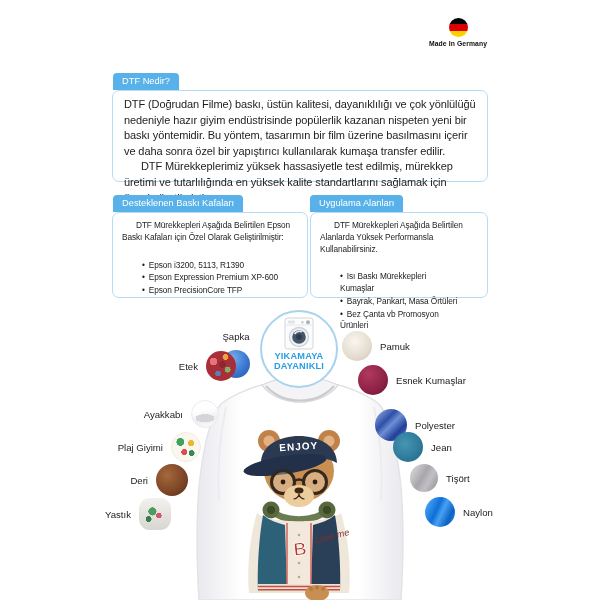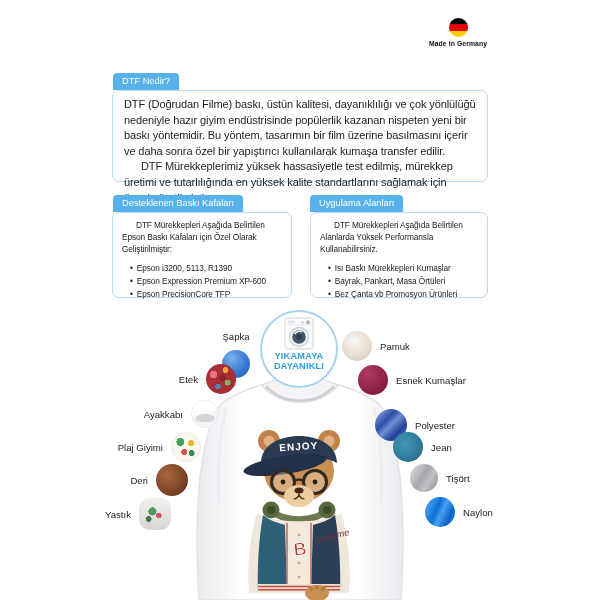--- a/index.html
+++ b/index.html
@@ -22,46 +22,46 @@
   .tab-left{left:113px;top:195px;}
   .tab-right{left:310px;top:195px;}
 
   .info-box{position:absolute;background:#fff;border:1.5px solid #b5dcf4;border-radius:7px;
             box-sizing:border-box;}
   .main-box{left:112px;top:90px;width:376px;height:92px;padding:6px 11px;
             font-size:11px;line-height:1.42;letter-spacing:-0.1px;}
   .main-box p{margin:0;}
   .main-box .p2{text-indent:17px;}
 
-  .left-box{left:112px;top:212px;width:180px;height:86px;}
+  .left-box{left:112px;top:212px;width:196px;height:86px;}
   .right-box{left:310px;top:212px;width:178px;height:86px;}
   .left-box,.right-box{padding:7px 9px;font-size:8.3px;line-height:1.42;letter-spacing:-0.1px;}
   .info-box .intro{margin:0 0 8px 0;text-indent:14px;}
-  .info-box ul{margin:4px;padding:0 0 0 4px;list-style:none;}
+  .info-box ul{margin:16px;padding:0 0 0 4px;list-style:none;}
   .info-box li{margin:0 0 1px 0;}
   .info-box li::before{content:"•";margin-right:4px;}
 
   
   .wash-badge{position:absolute;left:260px;top:310px;width:78px;height:78px;border-radius:50%;
               background:#fff;border:2px solid #a7d3ee;box-sizing:border-box;z-index:4;
               display:flex;flex-direction:column;align-items:center;padding-top:5px;}
   .wash-text{margin-top:1px;text-align:center;font-size:9.2px;font-weight:bold;color:#2b9de2;
              line-height:1.1;letter-spacing:.2px;}
   .wash-text span{display:block;}
 
   
   .tshirt{position:absolute;left:191px;top:377px;z-index:1;}
 
   
   .d-item{position:absolute;display:flex;align-items:center;gap:8px;z-index:3;}
   .d-label{font-size:9.6px;font-weight:500;color:#1c1c1e;white-space:nowrap;}
   .swatch{border-radius:50%;flex:0 0 auto;}
 
   .l1{top:331px;right:350px;flex-direction:column;} .l1 .swatch{width:28px;height:28px;}
-  .l2{top:364px;right:364px;} .l2 .swatch{width:30px;height:30px;}
+  .l2{top:351px;right:364px;} .l2 .swatch{width:30px;height:30px;}
   .l3{top:400px;right:381px;} .l3 .swatch{width:28px;height:28px;}
   .l4{top:432px;right:399px;} .l4 .swatch{width:30px;height:30px;}
   .l5{top:464px;right:412px;} .l5 .swatch{width:32px;height:32px;}
   .l6{top:498px;right:429px;} .l6 .swatch{width:32px;height:32px;border-radius:34%;}
 
   .r1{top:331px;left:342px;} .r1 .swatch{width:30px;height:30px;}
   .r2{top:365px;left:358px;} .r2 .swatch{width:30px;height:30px;}
   .r3{top:409px;left:375px;} .r3 .swatch{width:32px;height:32px;}
   .r4{top:432px;left:393px;} .r4 .swatch{width:30px;height:30px;}
   .r5{top:464px;left:410px;} .r5 .swatch{width:28px;height:28px;}

